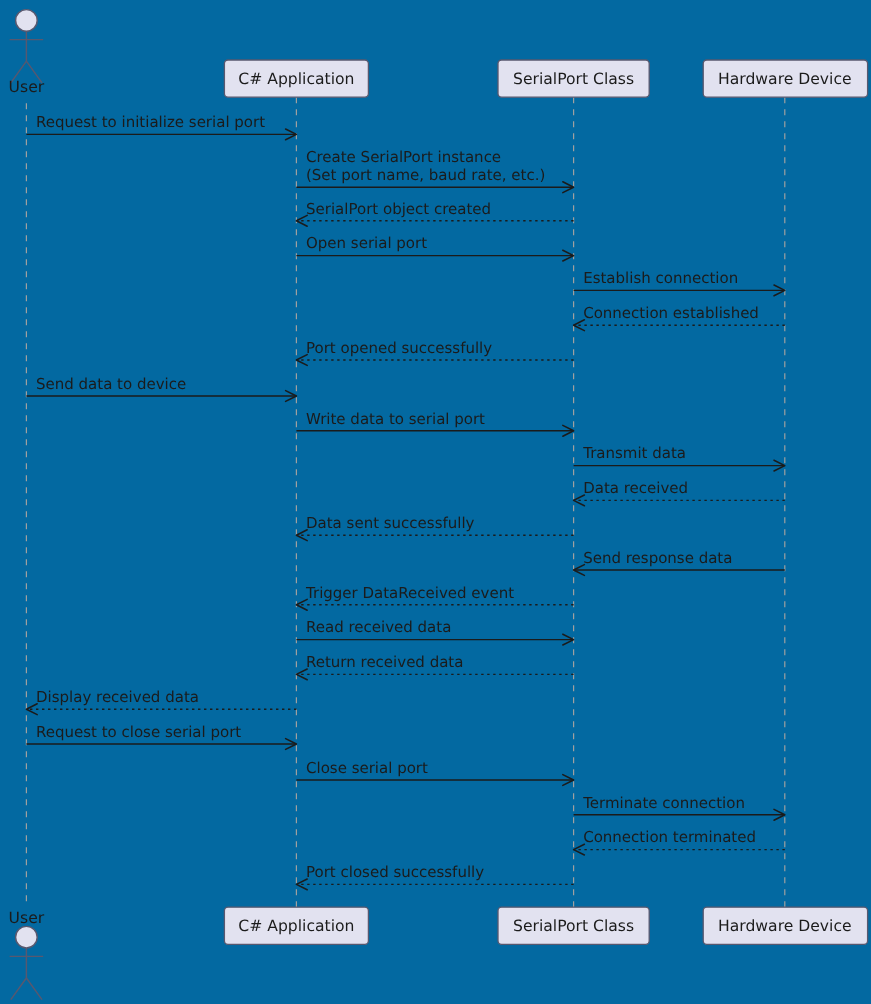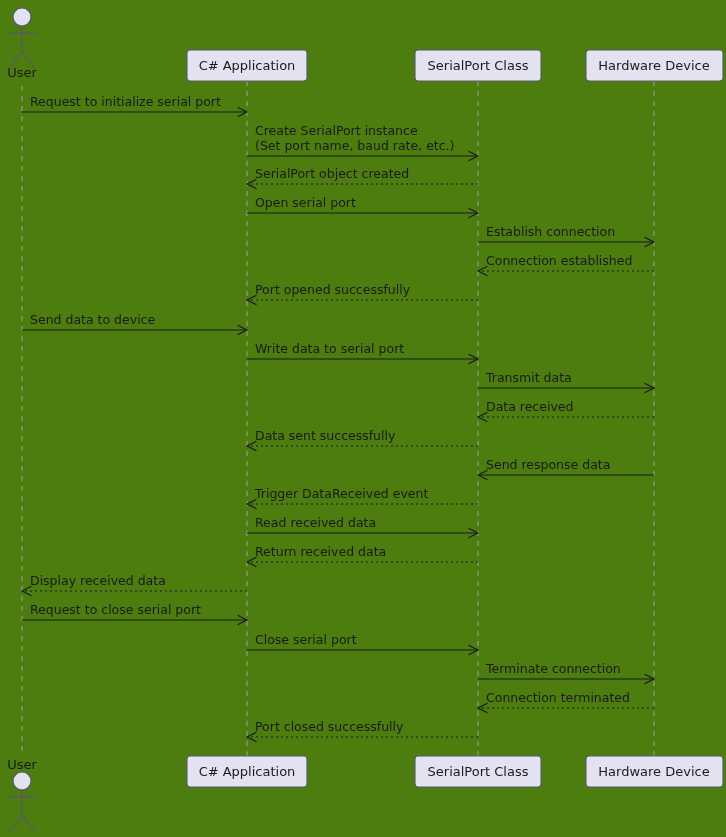--- a/index.html
+++ b/index.html
@@ -8,21 +8,21 @@
     padding: 0;
     background: #FFFFFF;
   }
   body {
     font-family: "DejaVu Sans", sans-serif;
   }
   #diagram-root {
     position: relative;
     width: 726px;
     height: 837px;
-    background: #4d7c0f;
+    background: #0369a1;
     overflow: hidden;
   }
   #diagram-svg {
     position: absolute;
     left: 0;
     top: 0;
     width: 726px;
     height: 837px;
   }
   .lifeline-box rect {

